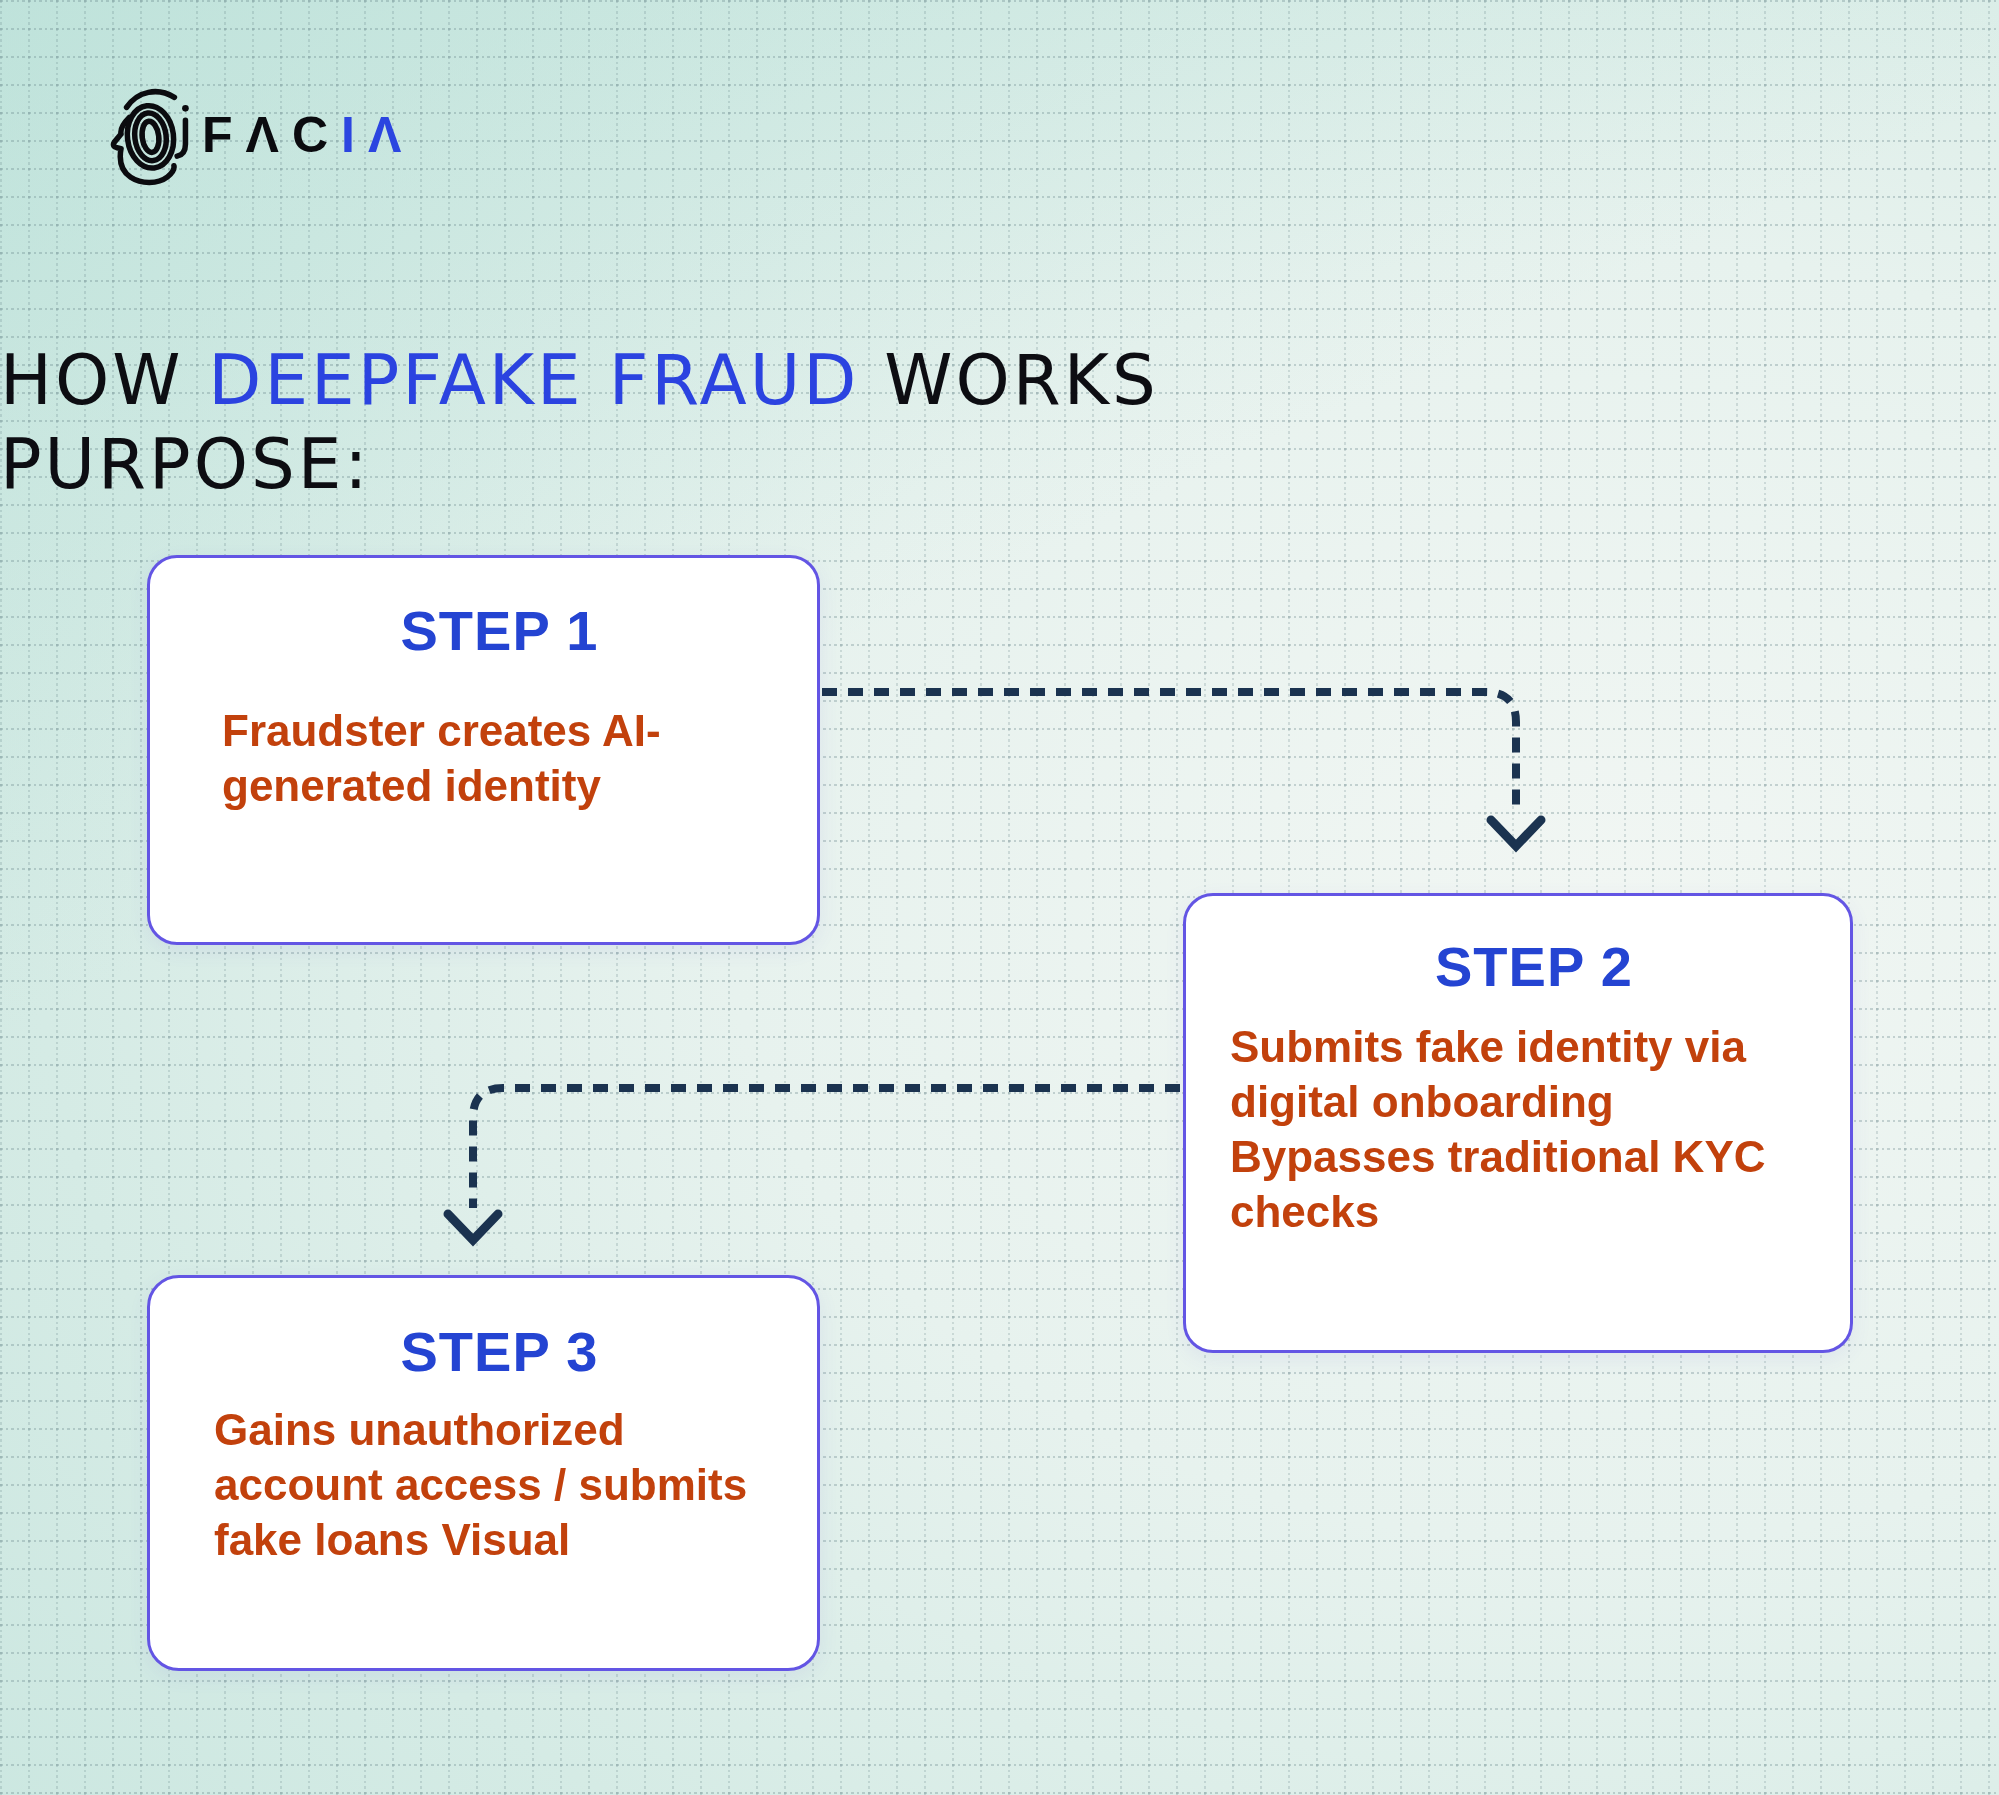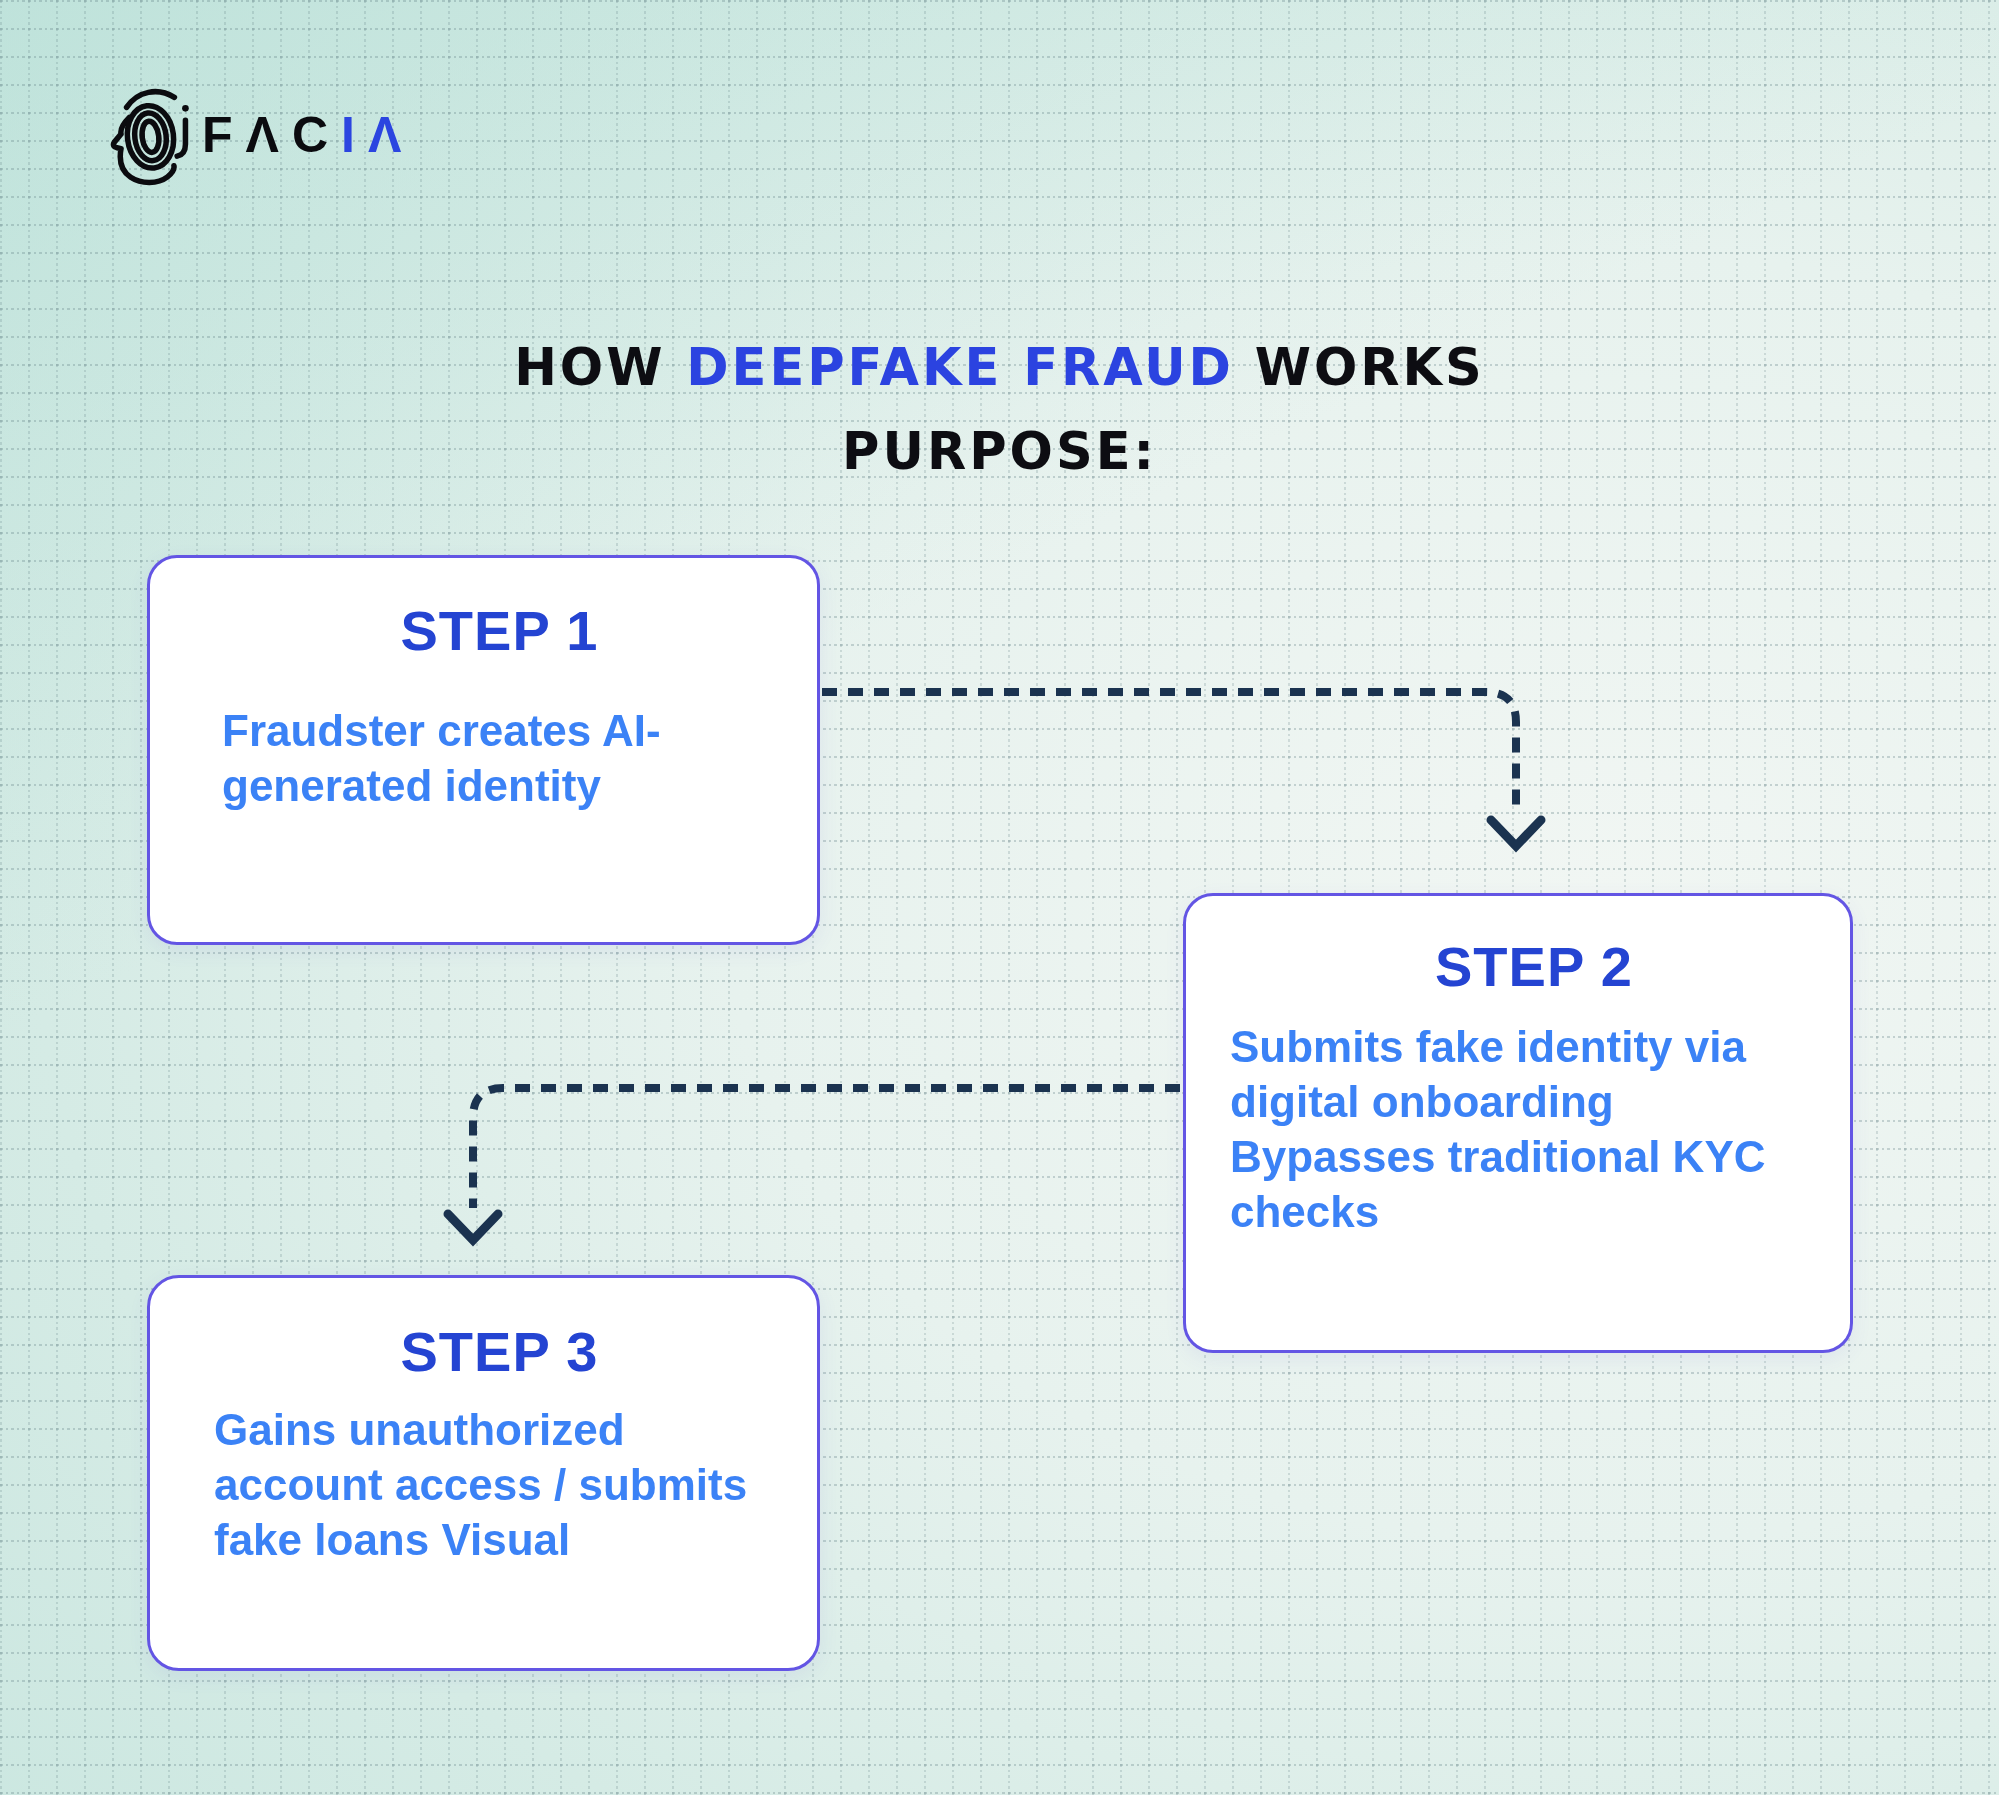--- a/index.html
+++ b/index.html
@@ -30,22 +30,22 @@
 
   
   .logo{position:absolute;left:110px;top:82px;display:flex;align-items:center;}
   .logo svg{display:block;}
   .wordmark{font-size:50px;font-weight:bold;letter-spacing:13px;color:#0b0b0f;line-height:106px;}
   .wordmark .blue{color:#2b45e0;}
 
   
   .title{
     position:absolute;top:292px;left:0;width:100%;
-    text-align:center;
-    font-size:51px;line-height:84px;font-weight:bold;
+    text-align:left;
+    font-size:69px;line-height:84px;font-weight:normal;
     letter-spacing:3px;color:#0d0d12;
     font-family:"DejaVu Sans","Liberation Sans",sans-serif;
   }
   .title .hl{color:#2b43e0;}
 
   
   .step{
     position:absolute;
     background:#ffffff;
     border:3px solid #6355e4;
@@ -54,21 +54,21 @@
     box-sizing:border-box;
   }
   .step h2{
     margin:0;text-align:center;
     font-size:56px;line-height:58px;font-weight:bold;
     letter-spacing:1px;color:#2444d2;padding-left:32px;
   }
   .step p{
     margin:0;white-space:pre-line;
     font-size:44px;line-height:55px;font-weight:600;
-    color:#3b82f6;
+    color:#c2410c;
   }
   .step-1{left:147px;top:555px;width:673px;height:390px;}
   .step-1 h2{margin-top:44px;}
   .step-1 p{margin-top:43px;padding-left:72px;padding-right:36px;}
   .step-2{left:1183px;top:893px;width:670px;height:460px;}
   .step-2 h2{margin-top:42px;}
   .step-2 p{margin-top:23px;padding-left:44px;padding-right:36px;}
   .step-3{left:147px;top:1275px;width:673px;height:396px;border-radius:32px;}
   .step-3 h2{margin-top:45px;}
   .step-3 p{margin-top:21px;padding-left:64px;padding-right:40px;}

